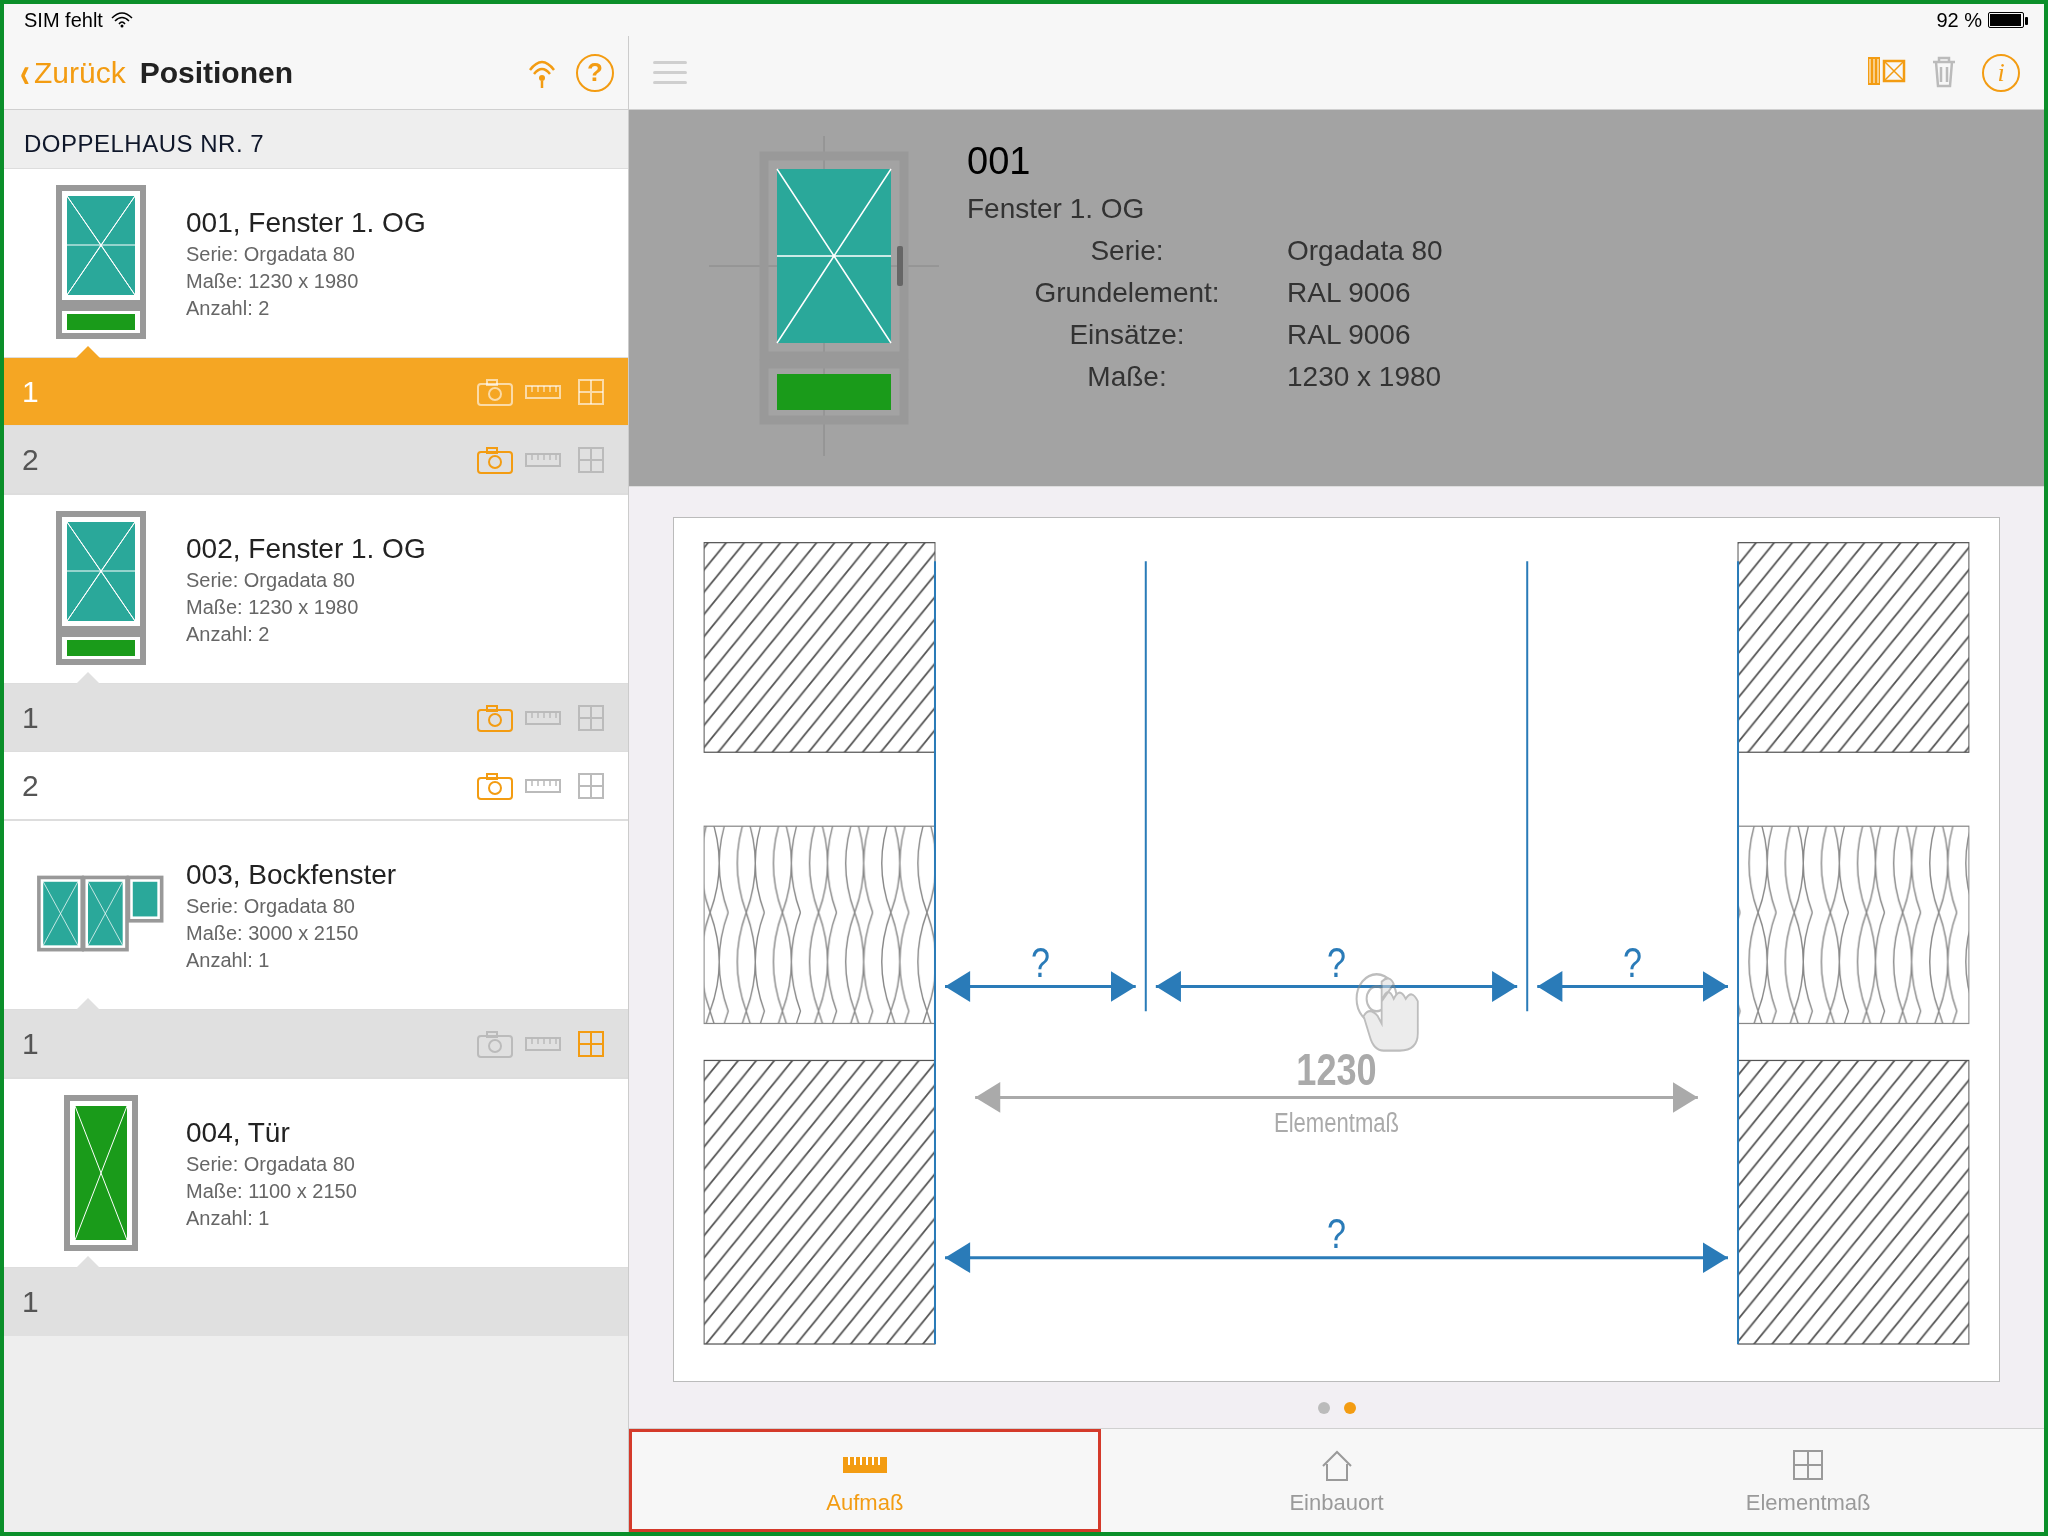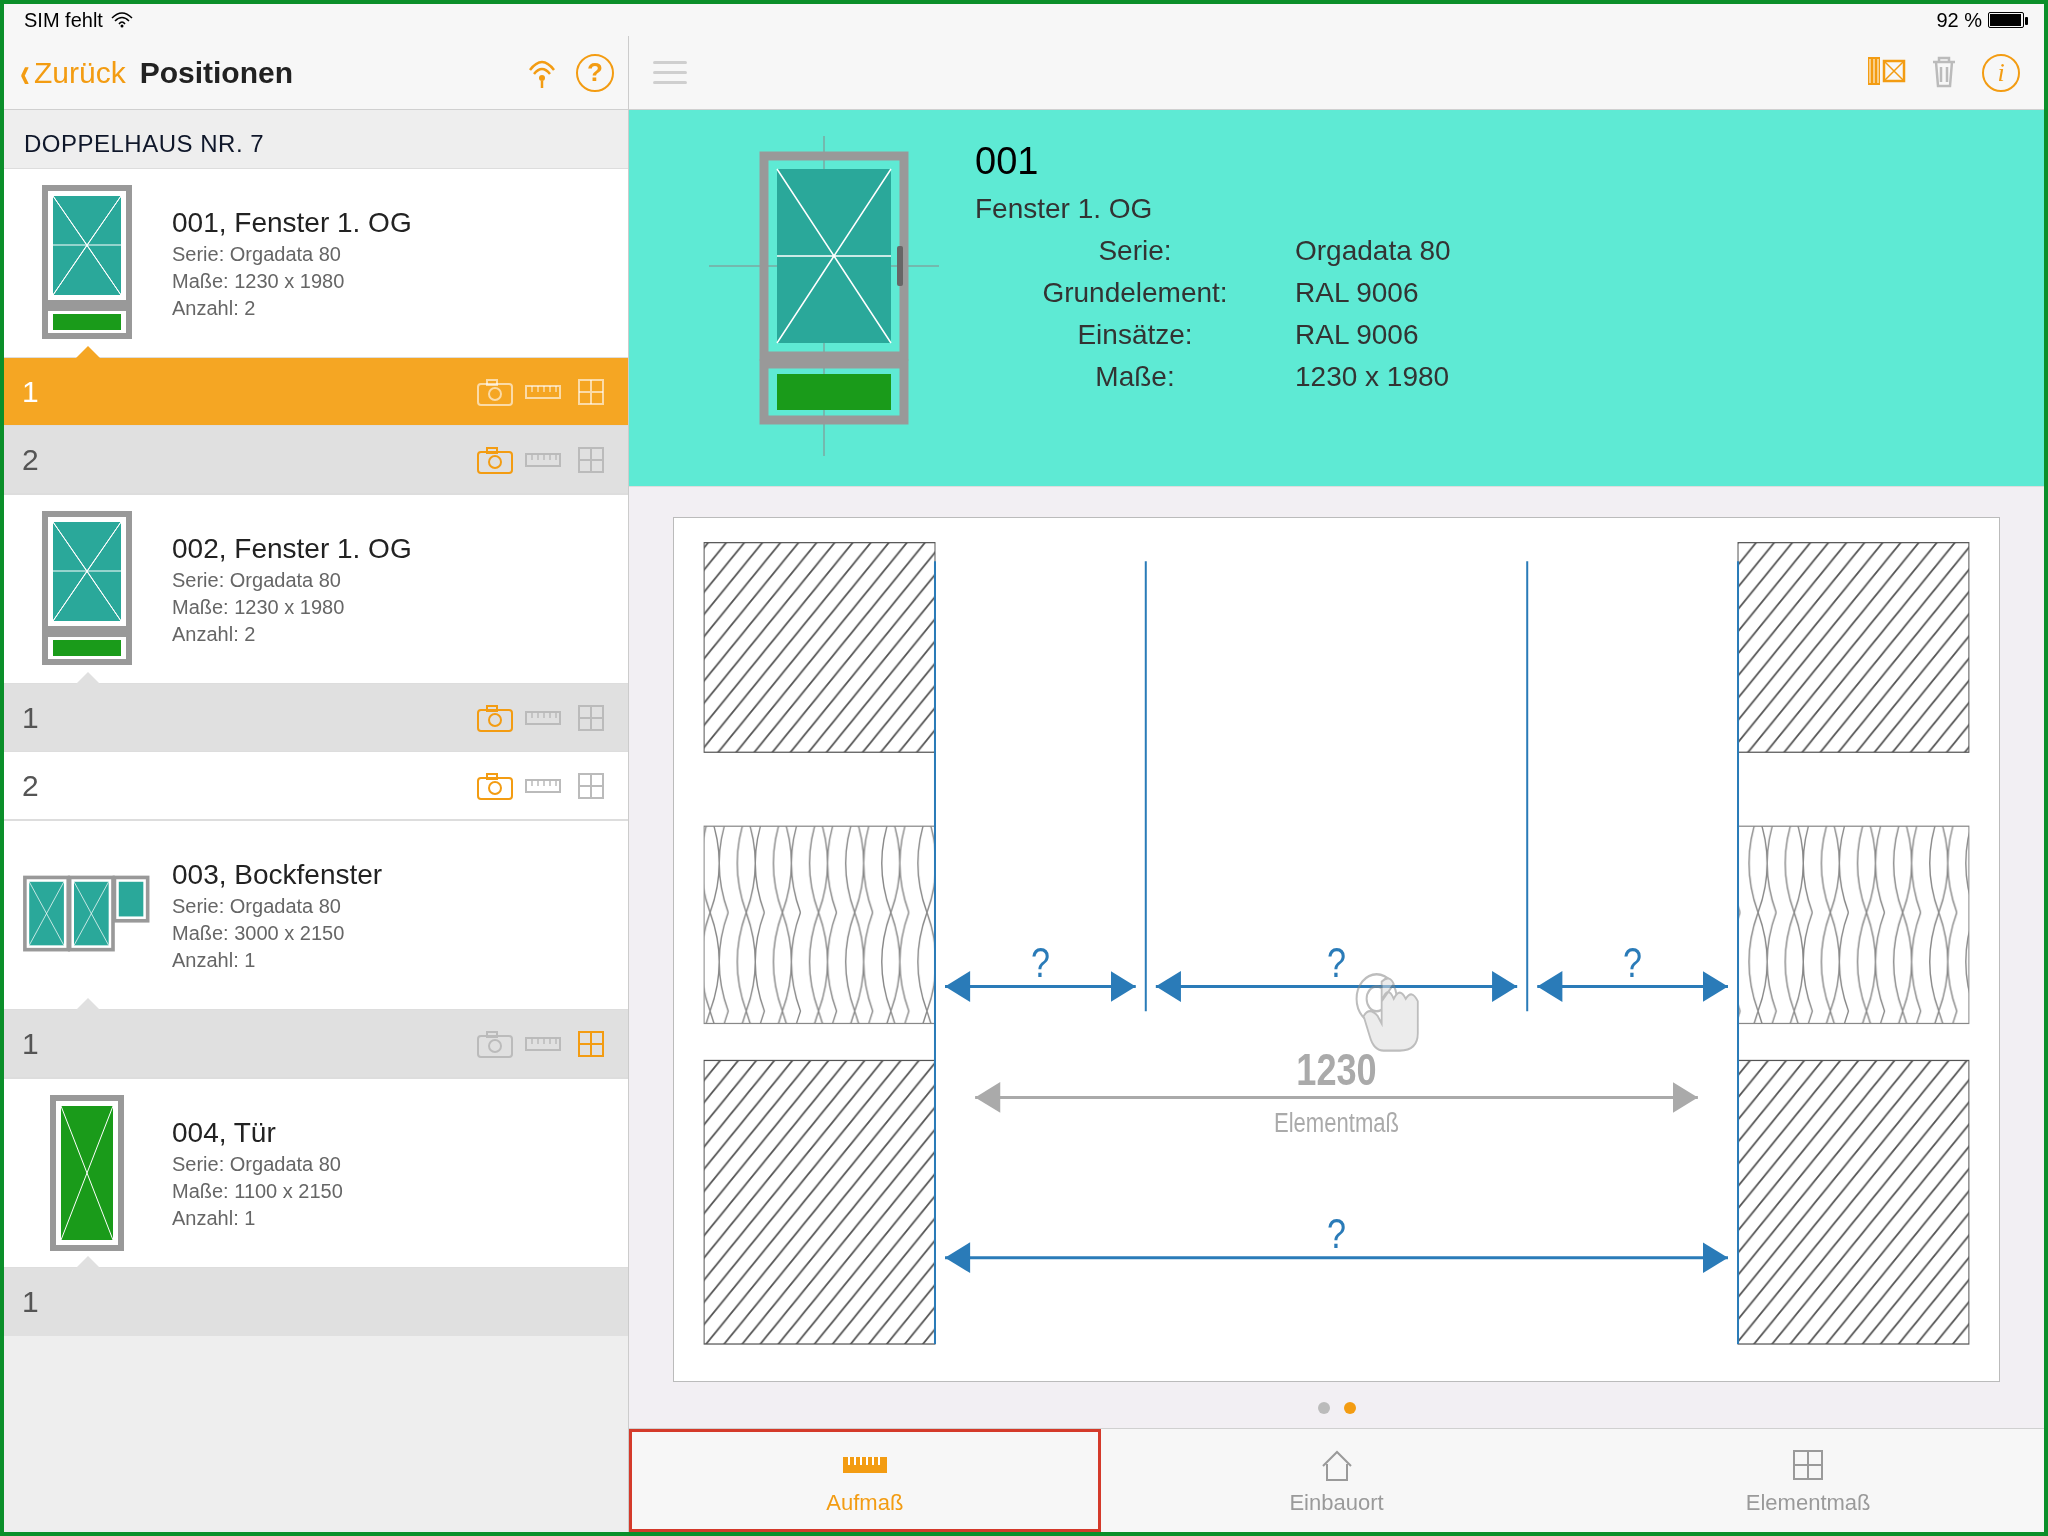--- a/index.html
+++ b/index.html
@@ -22,21 +22,21 @@
 .back { display:flex; align-items:center; color:#f39c12; font-size:30px; gap:2px; font-weight:400;}
 .back .chev { font-size:42px; font-weight:600; line-height:0; transform:scaleX(.7); }
 .sb-title { font-size:30px; font-weight:600; color:#222; }
 .sb-header .spacer { flex:1; }
 .iconbtn { color:#f39c12; font-size:30px; width:40px; height:40px; display:flex; align-items:center; justify-content:center; }
 .help { width:38px; height:38px; border:2.5px solid #f39c12; border-radius:50%; display:flex; align-items:center; justify-content:center; color:#f39c12; font-size:26px; font-weight:600; }
 
 .list { flex:1; overflow:hidden; }
 .section-header { padding:20px 20px 10px; color:#0f172a; font-size:24px; letter-spacing:.5px; }
 
-.pos-card { background:#fff; border-top:1px solid #ddd; border-bottom:1px solid #ddd; display:flex; padding:14px 18px; gap:20px; position:relative; }
+.pos-card { background:#fff; border-top:1px solid #ddd; border-bottom:1px solid #ddd; display:flex; padding:14px 32px; gap:20px; position:relative; }
 .pos-card .thumb { width:130px; height:160px; display:flex; align-items:center; justify-content:center; }
 .pos-card .info { flex:1; display:flex; flex-direction:column; justify-content:center; gap:4px; }
 .pos-card .info .title { font-size:28px; color:#222; }
 .pos-card .info .meta { font-size:20px; color:#666; }
 
 .subrow { height:68px; display:flex; align-items:center; padding:0 18px; border-bottom:1px solid #ddd; position:relative; }
 .subrow.selected { background:#f5a623; }
 .subrow.alt { background:#e0e0e0; }
 .subrow.white { background:#fff; }
 .subrow .num { font-size:30px; color:#555; }
@@ -50,21 +50,21 @@
 .add-row { height:80px; background:#f7f7f7; border-top:1px solid #d0d0d0; display:flex; align-items:center; justify-content:flex-end; padding:0 28px; color:#f39c12; font-size:44px; font-weight:300; }
 
 .main-header { height:74px; background:#f7f7f7; border-bottom:1px solid #d0d0d0; display:flex; align-items:center; padding:0 24px; gap:22px; }
 .hamburger { width:34px; display:flex; flex-direction:column; gap:7px; opacity:.35; }
 .hamburger span { height:3px; background:#888; border-radius:2px; }
 .main-header .spacer { flex:1; }
 .tool { color:#f39c12; }
 .tool.dim { color:#bbb; }
 .info-circ { width:38px; height:38px; border:2.5px solid #f39c12; border-radius:50%; display:flex; align-items:center; justify-content:center; color:#f39c12; font-size:26px; font-family:Georgia,serif; font-style:italic; }
 
-.detail-top { display:flex; padding:26px 40px 30px 80px; gap:36px; background:#5eead4; border-bottom:1px solid #ddd; }
+.detail-top { display:flex; padding:26px 40px 30px 80px; gap:28px; background:#a3a3a3; border-bottom:1px solid #ddd; }
 .detail-thumb { width:230px; height:320px; position:relative; display:flex; align-items:center; justify-content:center; }
 .detail-info { flex:1; font-size:28px; color:#333; display:flex; flex-direction:column; gap:10px; padding-top:4px;}
 .detail-info .big { font-size:38px; color:#000; }
 .detail-info .row { display:flex; }
 .detail-info .row .lab { width:320px;text-align:center; }
 .desc-input { border:1.5px solid #bbb; height:52px; padding:0 12px; font-size:28px; color:#bbb; display:flex; align-items:center; background:#fff; margin-top:8px; }
 
 .canvas-wrap { flex:1; background:#f2eff3; padding:30px 44px 0; display:flex; flex-direction:column; }
 .canvas { flex:1; background:#fff; border:1.5px solid #bbb; position:relative; }
 

